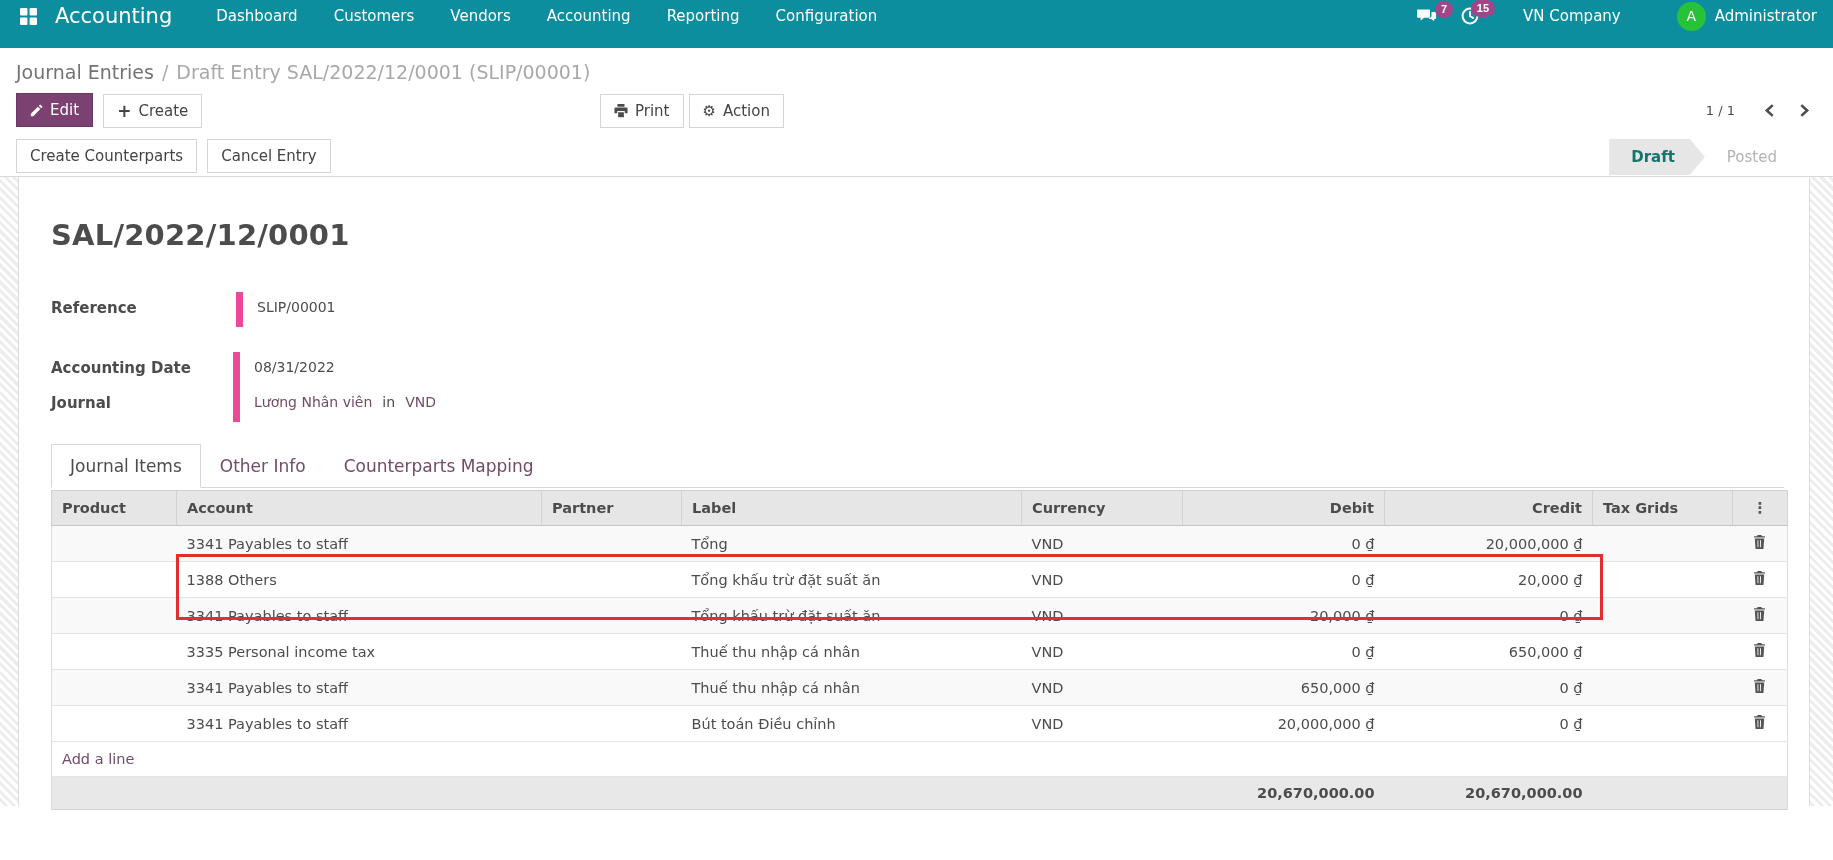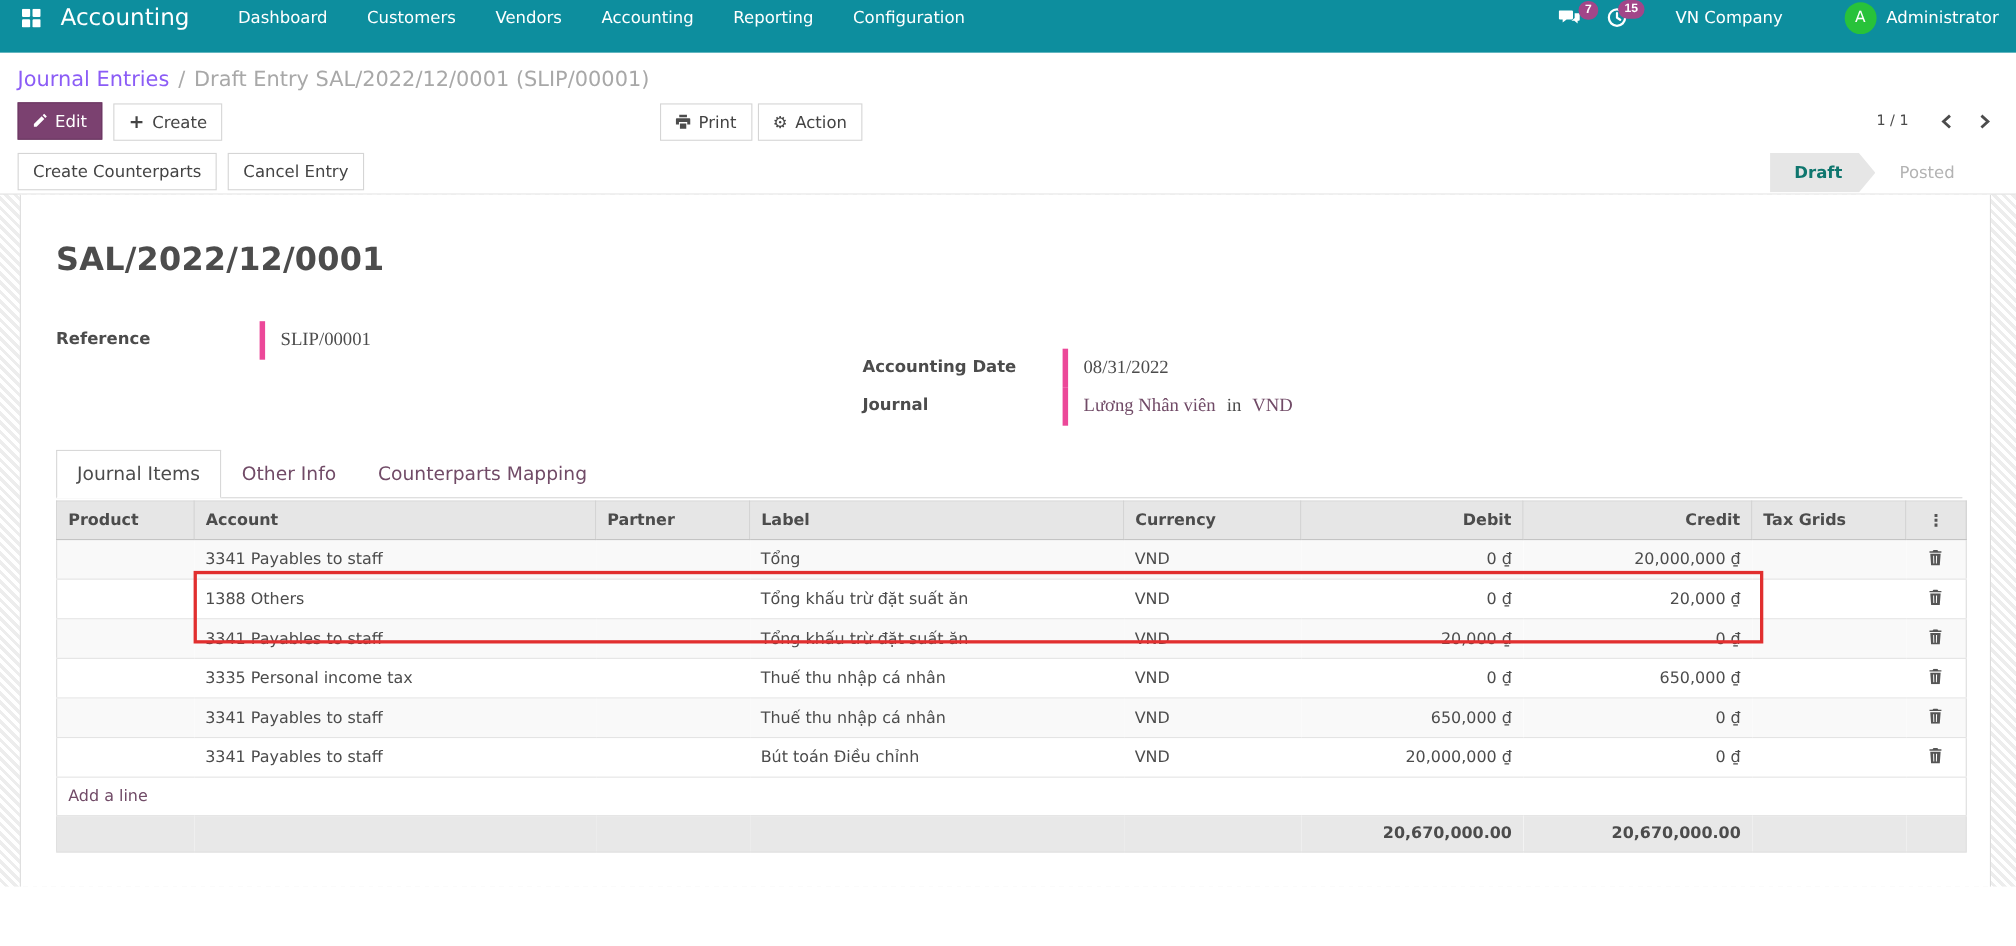--- a/index.html
+++ b/index.html
@@ -21,21 +21,21 @@
     font-size:11px; line-height:11px; padding:3px 6px; border-radius:9px; font-weight:700; }
   .company { color:#fff; text-decoration:none; font-size:15px; padding:0 26px 0 30px; cursor:pointer; }
   .user { display:flex; align-items:center; gap:9px; cursor:pointer; padding:0 6px 0 26px; }
   .avatar { width:29px; height:29px; border-radius:50%; background:#28c23a; color:#fff;
     display:flex; align-items:center; justify-content:center; font-size:14px; }
   .user-name { font-size:15px; }
 
   
   .control-panel { background:#fff; border-bottom:1px solid #d9d9d9; }
   .breadcrumb-row { padding:13px 16px 9px; font-size:19px; }
-  .bc-link { color:#8b5cf6; cursor:pointer; }
+  .bc-link { color:#737373; cursor:pointer; }
   .bc-sep { color:#aaa; padding:0 8px; }
   .bc-current { color:#a8a8a8; }
   .button-row { position:relative; padding:0 16px; height:37px; display:flex; align-items:center; }
   .btn { display:inline-flex; align-items:center; gap:7px; background:#fff;
     border:1px solid #d5d5d5; color:#444; font-size:15px; padding:6px 13px;
     cursor:pointer; font-family:inherit; line-height:20px; }
   .btn + .btn { margin-left:5px; }
   .btn-primary { background:#7b4170; border-color:#6b3862; color:#fff; }
   .plus-glyph { font-weight:700; font-size:17px; line-height:16px; }
   .gear-glyph { font-size:15px; line-height:16px; }
@@ -50,28 +50,28 @@
   .state.active { background:#e6e6e6; color:#0f766e; font-weight:700; padding:9px 30px 9px 22px;
     clip-path:polygon(0 0, calc(100% - 15px) 0, 100% 50%, calc(100% - 15px) 100%, 0 100%); }
 
   
   .content { height:629px; background:repeating-linear-gradient(45deg,#ffffff 0 3px,#ededed 3px 6px); }
   .sheet { background:#fff; margin:0 23px 0 18px; height:100%;
     border-left:1px solid #dcdcdc; border-right:1px solid #dcdcdc;
     padding:41px 25px 0 32px; }
   .sheet h1 { font-size:29px; font-weight:700; color:#4c4c4c; letter-spacing:0.2px; }
 
-  .field-groups { display:flex; margin-top:40px; }
+  .field-groups { display:flex; margin-top:40px;flex-direction:column; }
   .group-left { width:733px; }
   .group-right { flex:1;margin-top:25px; }
   .field { display:flex; min-height:35px; }
   .field label { width:185px; font-weight:700; font-size:15px; padding:7px 0; }
   .group-right .field label { width:182px; }
-  .field .value { border-left:5px solid #ec4899; padding:7px 0 7px 14px; font-size:17px;
-    min-width:260px;font-family:Liberation Serif, serif; }
+  .field .value { border-left:7px solid #ec4899; padding:7px 0 7px 14px; font-size:14px;
+    min-width:260px; }
   .link { color:#714B67; cursor:pointer; text-decoration:none; }
   .journal-in { color:#4c4c4c; padding:0 10px; }
 
   
   .tabs { display:flex; margin-top:22px; border-bottom:1px solid #d8d8d8; }
   .tab { padding:11px 18px; font-size:17px; color:#714B67; cursor:pointer;
     margin-bottom:-1px; border:1px solid transparent; }
   .tab.active { color:#4c4c4c; background:#fff; border-color:#d8d8d8 #d8d8d8 #fff; }
 
   

